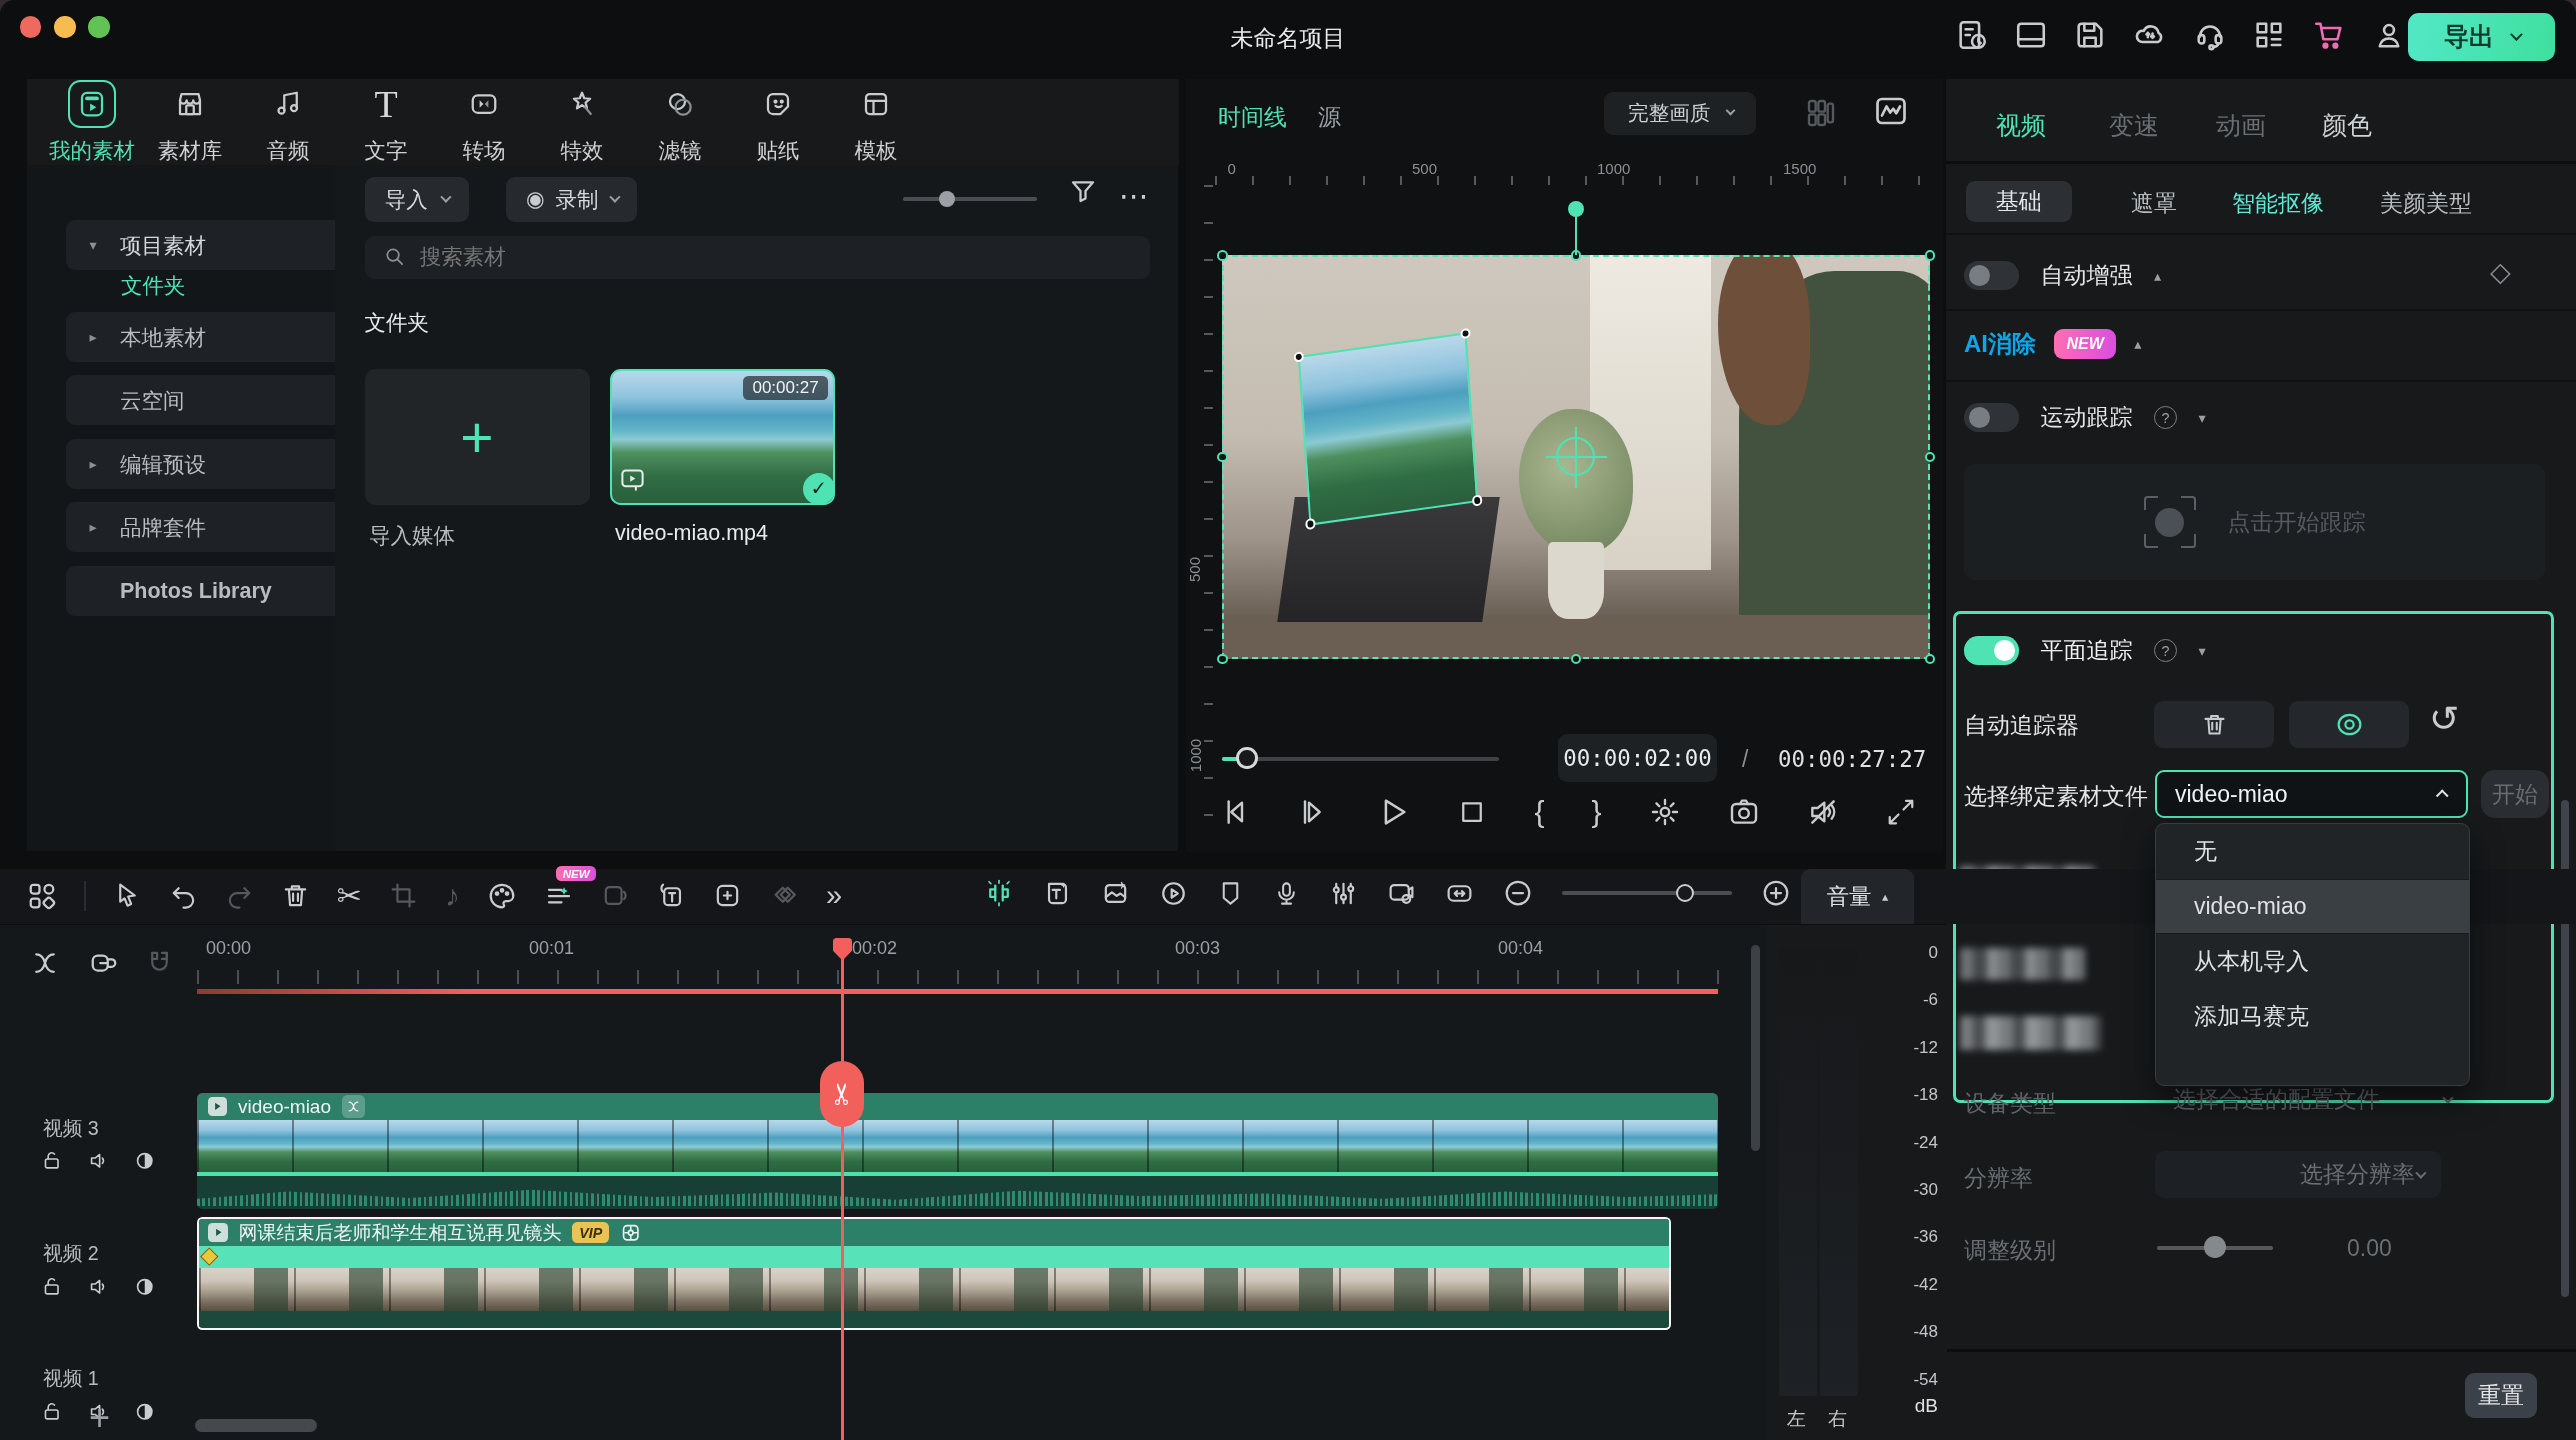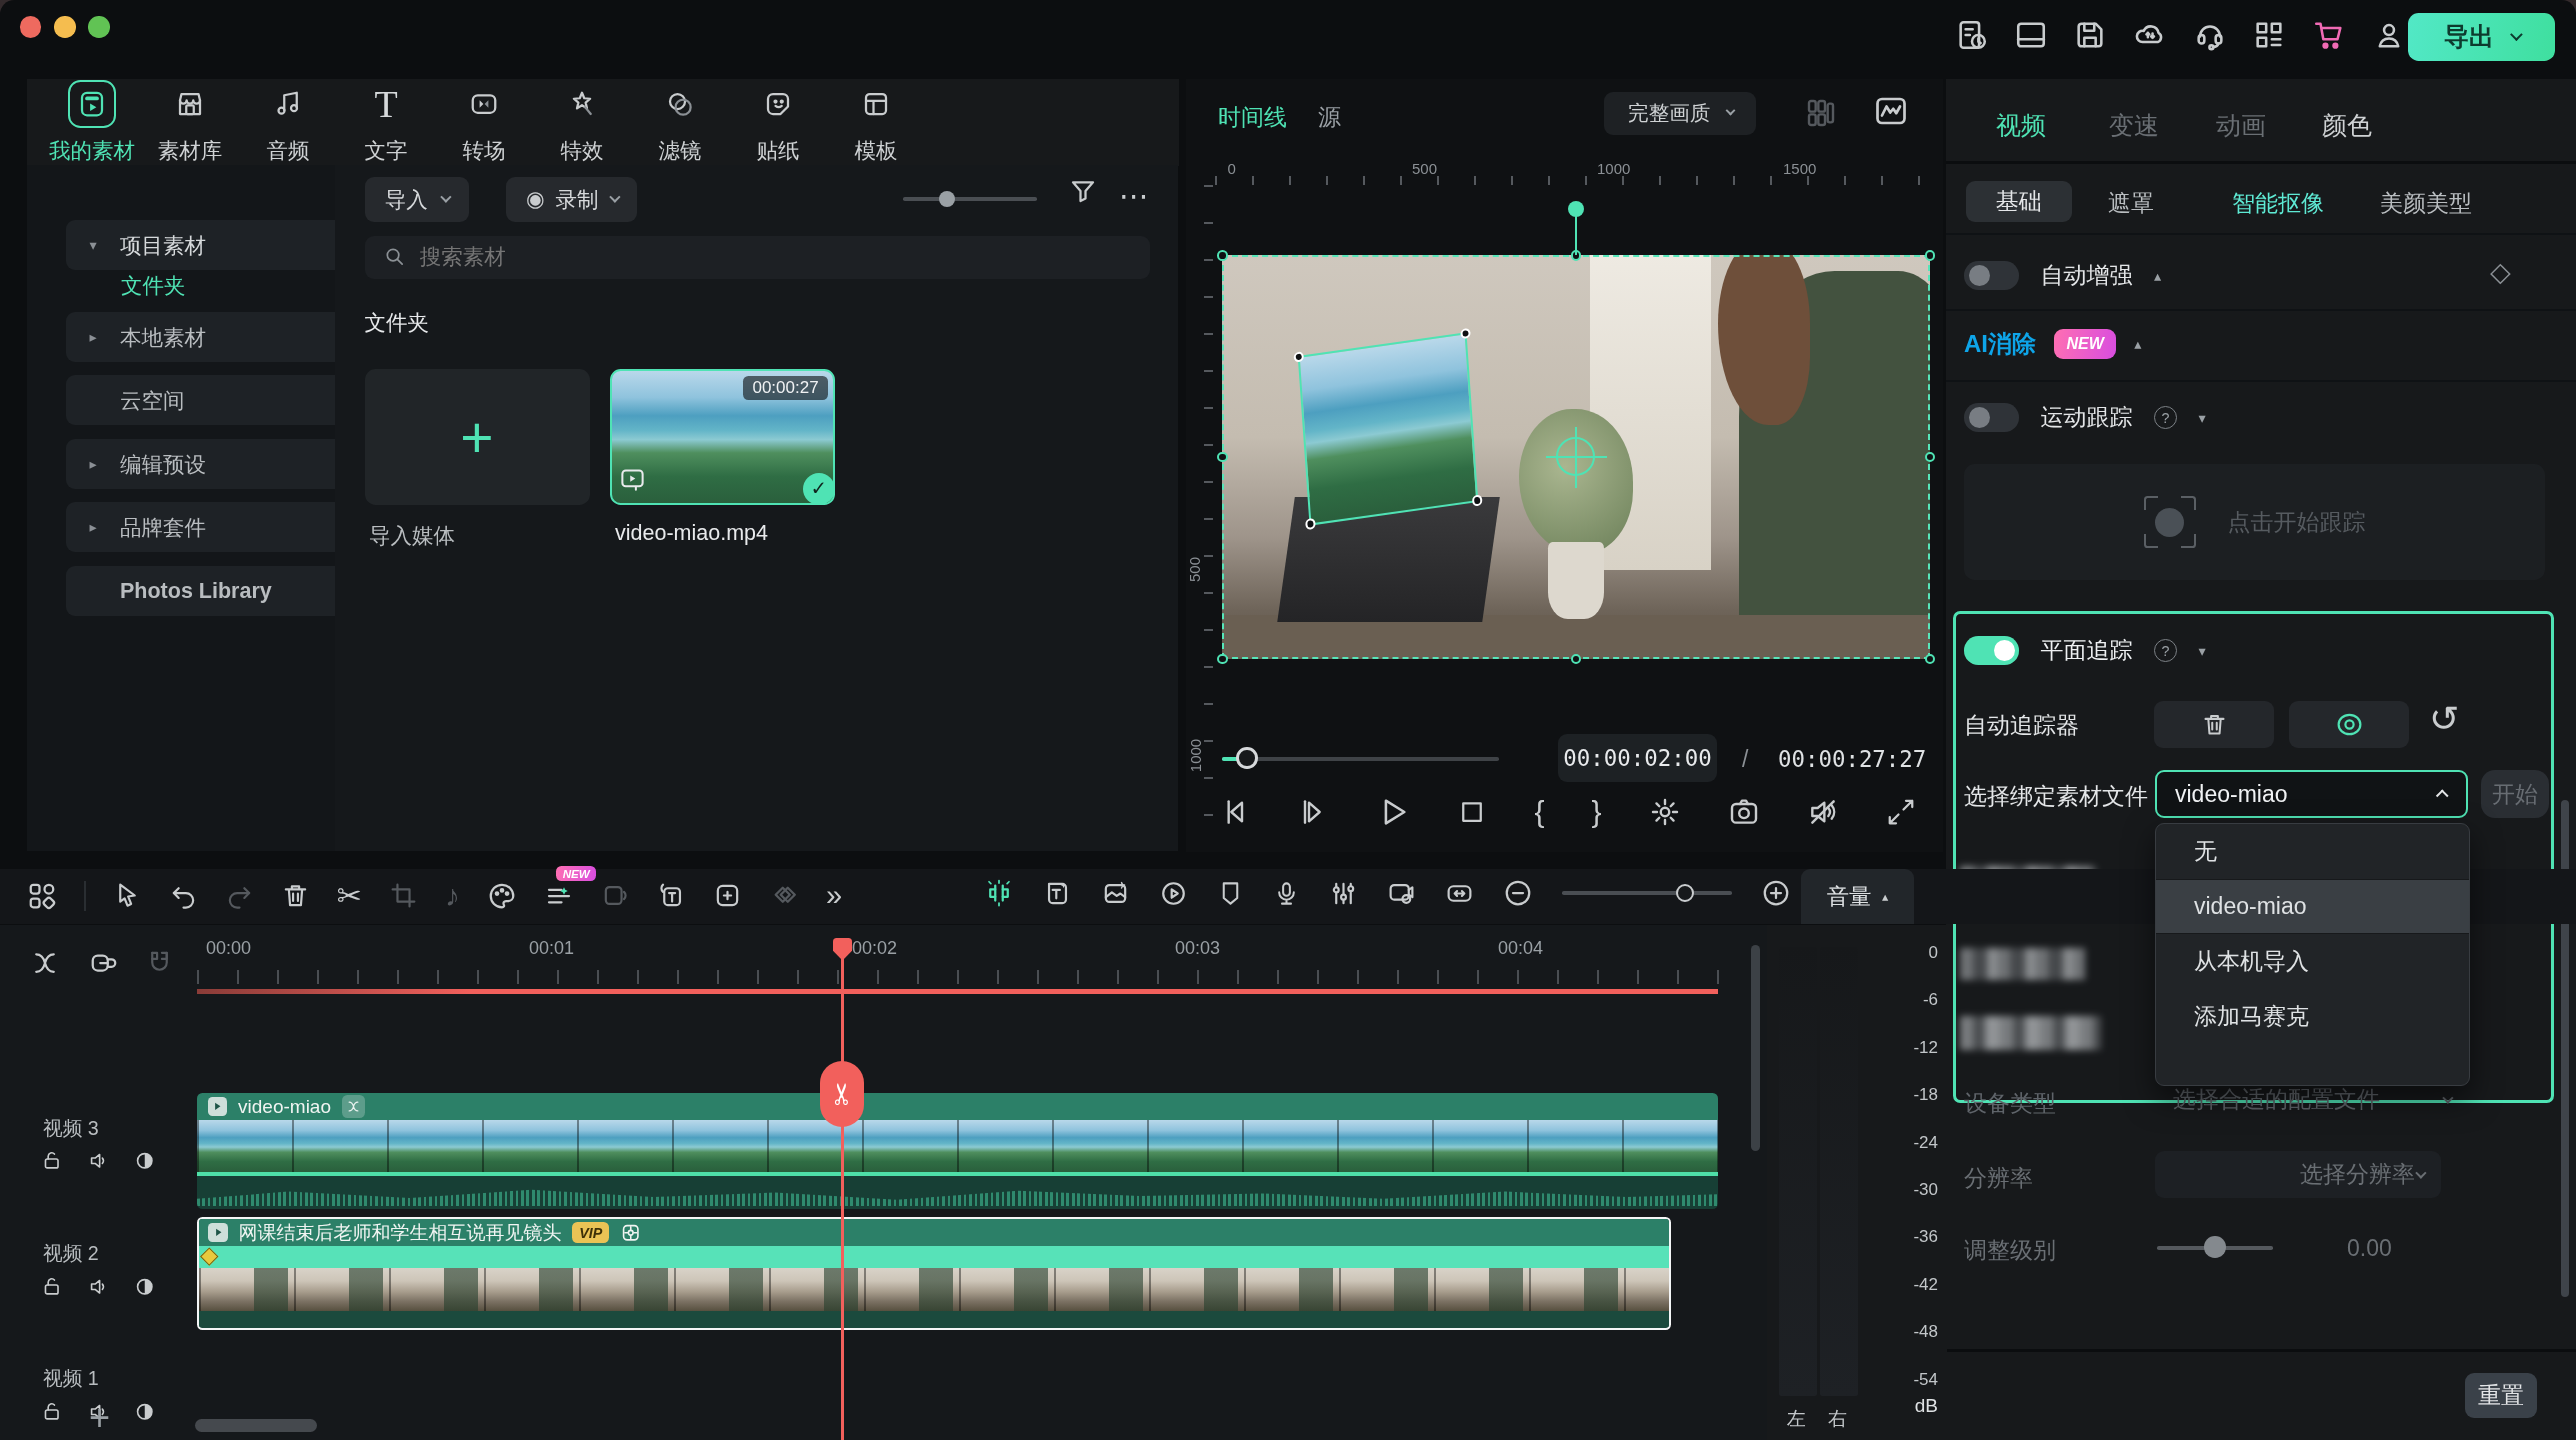--- a/index.html
+++ b/index.html
@@ -44,20 +44,21 @@
 </style>
 </head>
 <body>
 
 <div id="win">
 
   <div class="ab" style="left:0;top:0;width:2576px;height:79px">
     <div class="ab" style="left:19.7px;top:16px;width:21.5px;height:21.5px;border-radius:50%;background:#ee6a5f"></div>
     <div class="ab" style="left:54px;top:16px;width:21.5px;height:21.5px;border-radius:50%;background:#f5bd4f"></div>
     <div class="ab" style="left:88px;top:16px;width:21.5px;height:21.5px;border-radius:50%;background:#61c354"></div>
+    <div class="ab tx" style="left:0;right:0;top:23px;text-align:center;font-size:23px;color:#e8eaec">未命名项目</div>
 
     <div class="ab flex" style="left:1955px;top:18px;gap:25px">
       <span class="icbtn">
           <svg class="ic" width="34" height="34" viewBox="0 0 24 24">
             <rect x="4" y="3" width="13" height="18" rx="2"></rect>
             <path d="M7.5 8h5M7.5 12h3"></path>
             <circle cx="16.5" cy="16.5" r="4.5"></circle>
             <path d="M16.5 14.5v2.2l1.6 1"></path>
           </svg>
         </span>
@@ -411,21 +412,21 @@
   <div class="ab" style="left:1946px;top:79px;width:630px;height:1361px;background:var(--panel)">
     <span class="ab tx teal" style="left:50px;top:30px;font-size:25px">视频</span>
     <span class="ab tx" style="left:163px;top:30px;font-size:25px;color:#6a6f74">变速</span>
     <span class="ab tx" style="left:270px;top:30px;font-size:25px;color:#6a6f74">动画</span>
     <span class="ab tx" style="left:376px;top:30px;font-size:25px;color:#cfd2d4">颜色</span>
     <div class="ab" style="left:0;top:82px;width:630px;height:2.7px;background:#0b0d0f"></div>
 
     <div class="ab icbtn" style="left:19.7px;top:102px;width:106px;height:41px;background:#2c3034;border-radius:9px">
       <span class="tx" style="font-size:23px;color:#e4e6e8">基础</span>
     </div>
-    <span class="ab tx" style="left:162px;top:109px;font-size:23px;color:#b9bdc0">遮罩</span>
+    <span class="ab tx" style="left:185px;top:109px;font-size:23px;color:#b9bdc0">遮罩</span>
     <span class="ab tx" style="left:286px;top:109px;font-size:23px;color:#5eead4">智能抠像</span>
     <span class="ab tx" style="left:434px;top:109px;font-size:23px;color:#b9bdc0">美颜美型</span>
     <div class="ab" style="left:0;top:154px;width:630px;height:1.8px;background:#0f1215"></div>
 
     <div class="ab flex" style="left:18px;top:181px;gap:21.5px">
       <span class="toggle">
           <span class="knob"></span>
         </span>
       <span class="tx" style="font-size:23px;color:#e4e6e8">自动增强</span>
       <span style="font-size:14.3px;color:#9aa0a5">▴</span>

